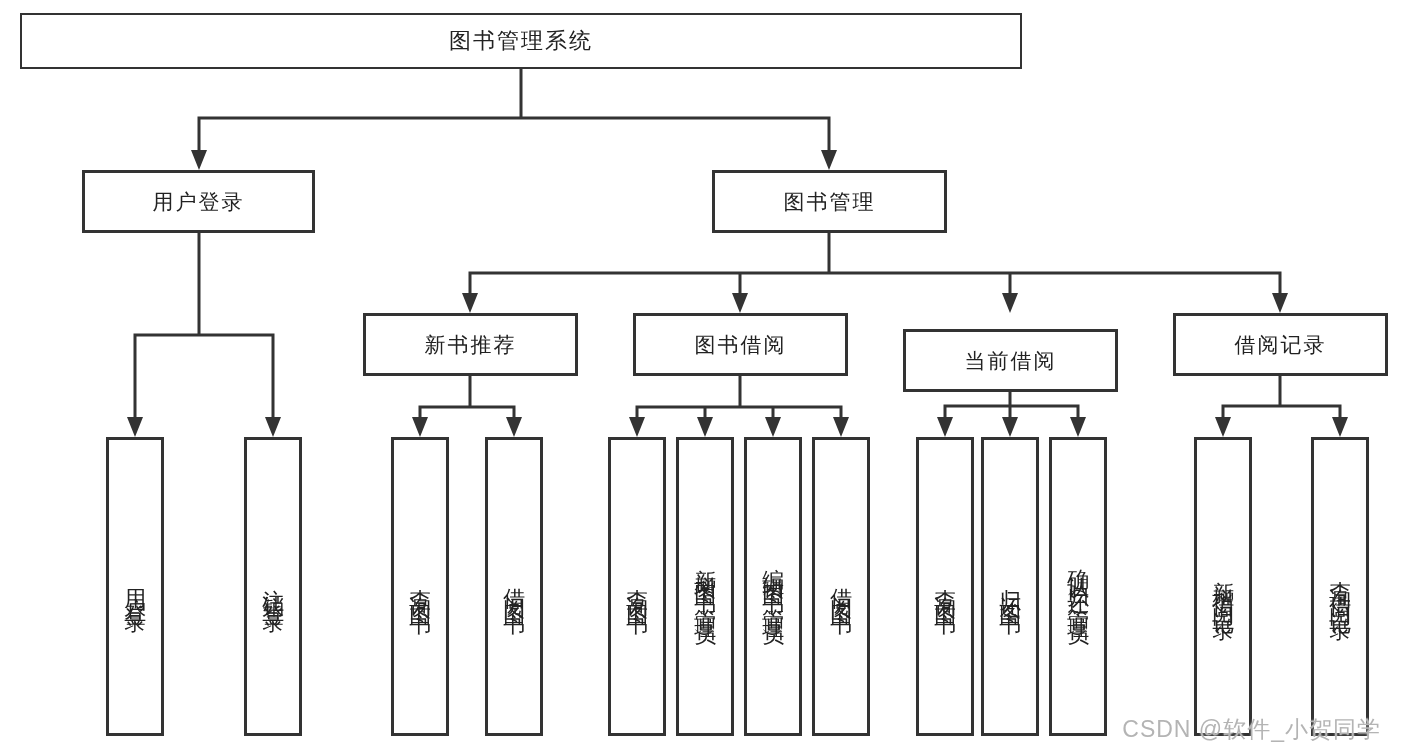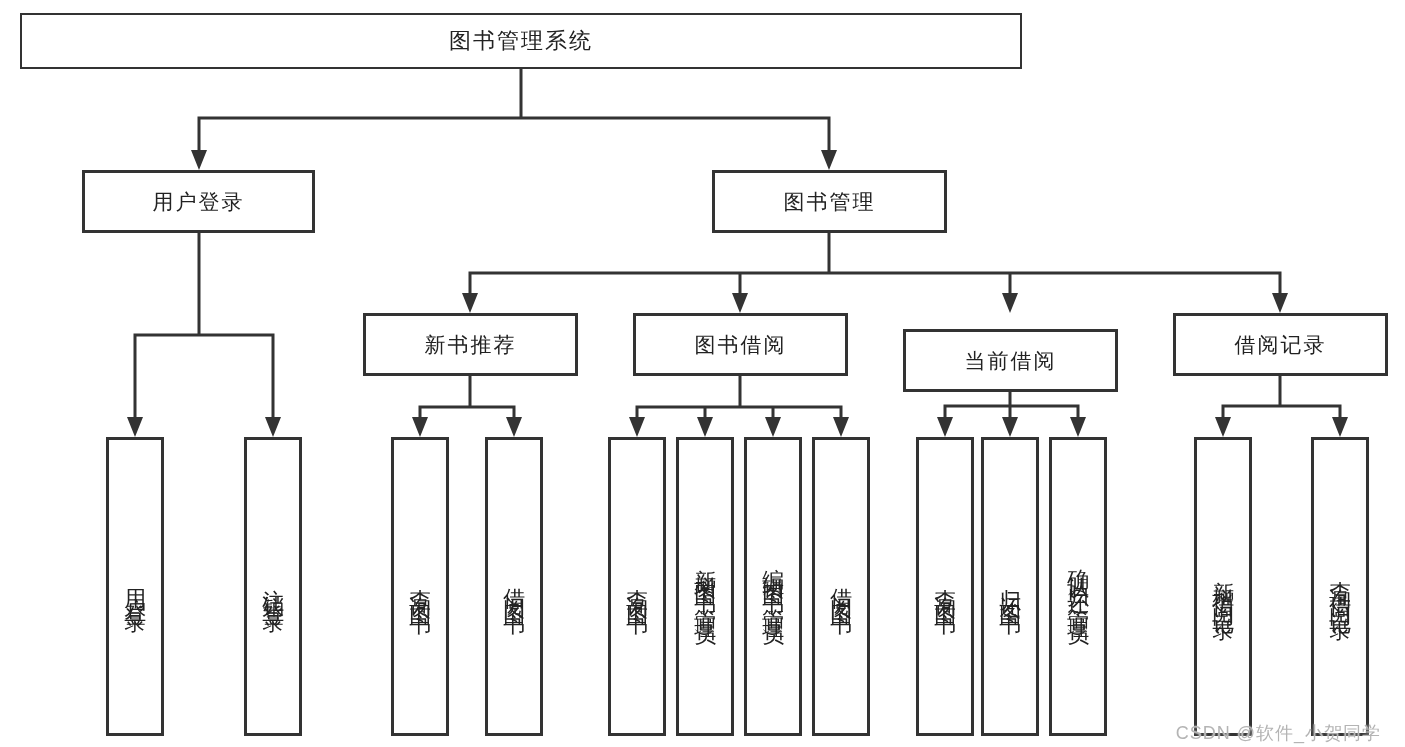--- a/index.html
+++ b/index.html
@@ -47,21 +47,21 @@
     writing-mode: vertical-rl;
     text-orientation: mixed;
     font-size: 22px;
     letter-spacing: 8px;
     white-space: nowrap;
   }
   .watermark {
     position: absolute;
     right: 10px;
     bottom: 2px;
-    font-size: 18px;
+    font-size: 23px;
     letter-spacing: 1px;
     color: #b4b4b4;
     text-shadow: 0 0 2px #ffffff;
     white-space: nowrap;
   }
 </style>
 </head>
 <body>
 
 <div class="stage">

